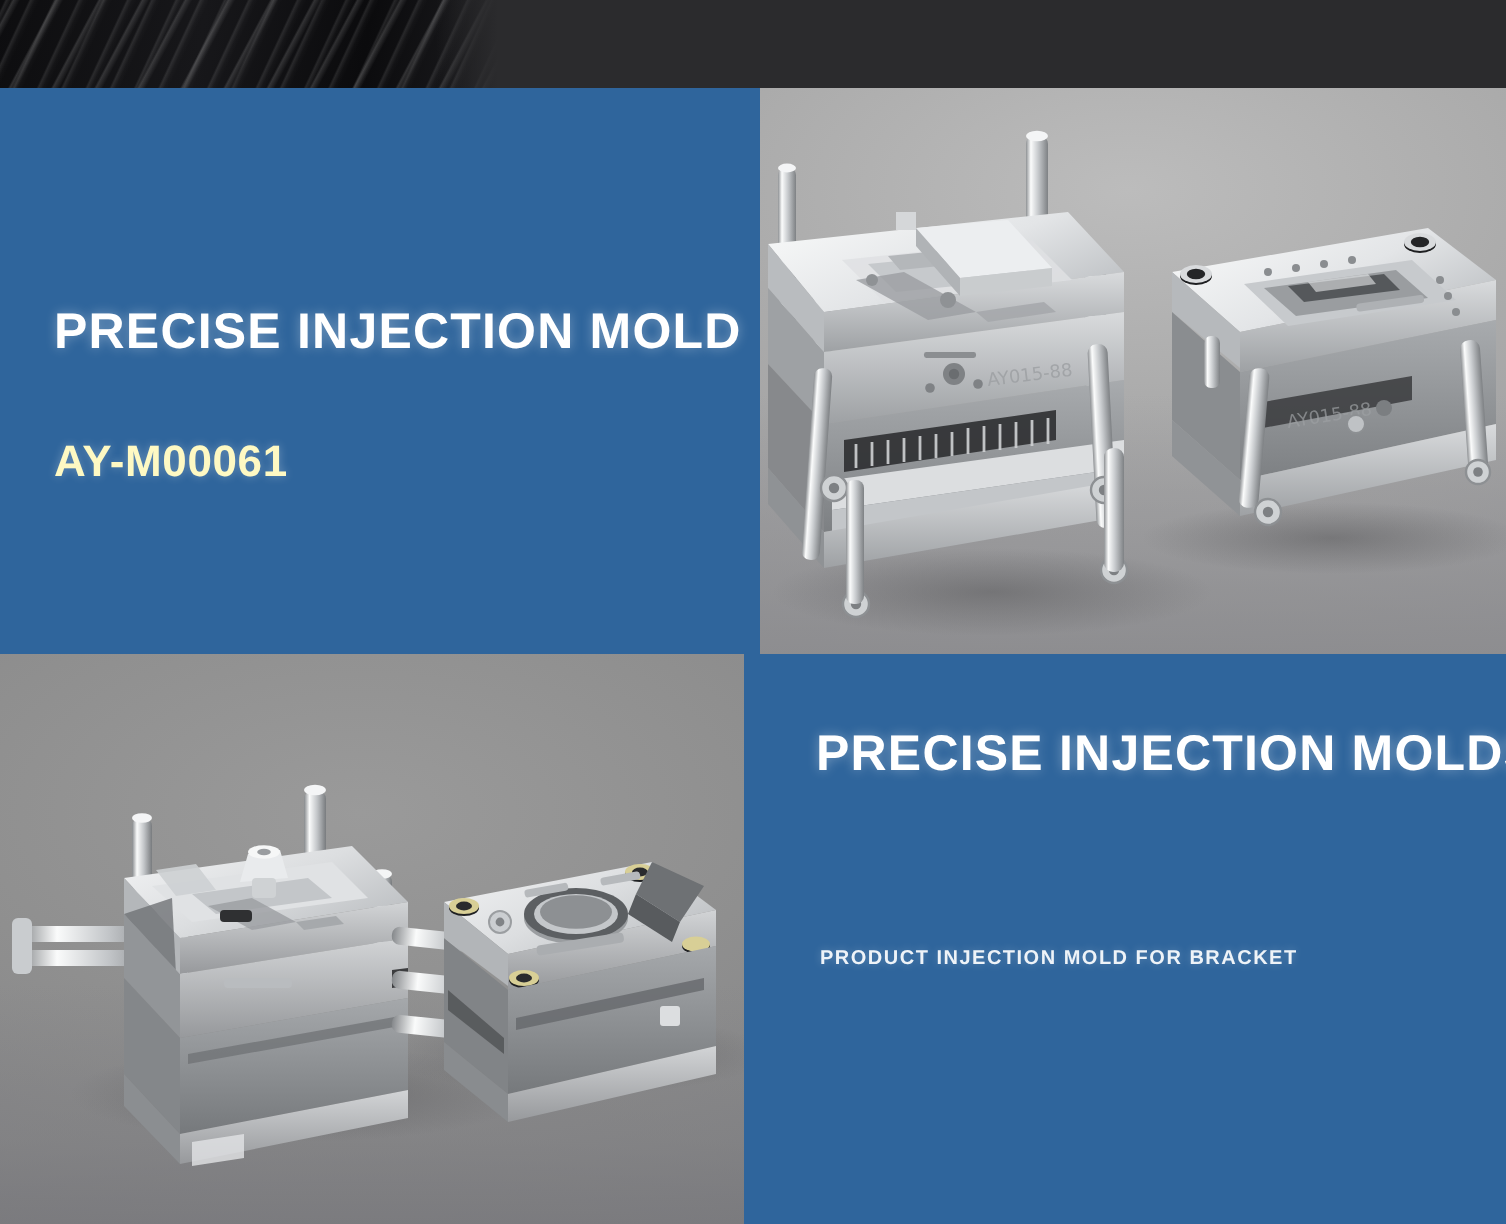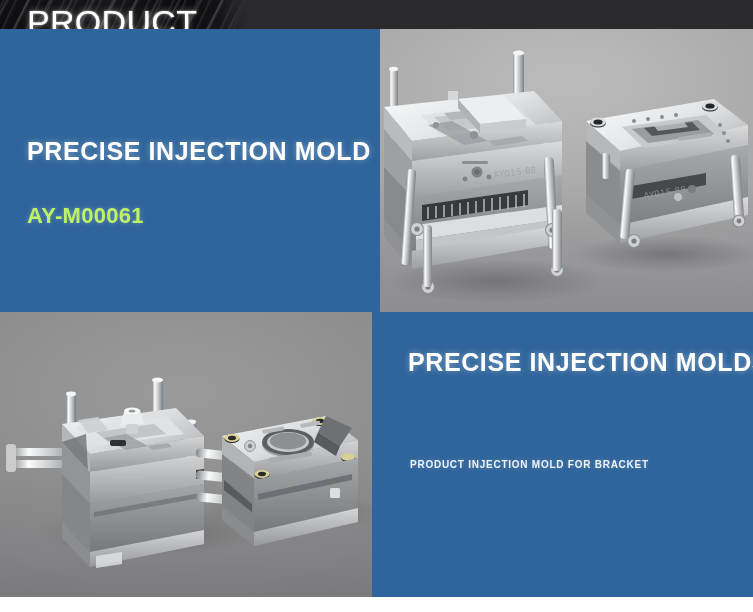--- a/index.html
+++ b/index.html
@@ -64,21 +64,21 @@
     letter-spacing: 0.3px;
     color: #ffffff;
     text-shadow: 0 0 7px rgba(255,255,255,0.45), 0 0 2px rgba(255,255,255,0.6);
     line-height: 42px;
     white-space: nowrap;
   }
 
   
   .grid {
     position: absolute;
-    left: 0; top: 29px;
+    left: 0; top: 44px;
     width: 753px;
     height: 568px;
     text-align: right;
   }
   .cell {
     position: absolute;
     overflow: hidden;
   }
   .cell-tl { left: 0;     top: 0;     width: 376px; height: 283px; }
   .cell-tr { left: 376px; top: 0;     width: 377px; height: 283px; }
@@ -97,21 +97,21 @@
     letter-spacing: 0.6px;
     color: #ffffff;
     text-shadow: 0 0 6px rgba(255,255,255,0.35);
     white-space: nowrap;
   }
   .txt-model {
     position: absolute;
     font-size: 22px;
     font-weight: 700;
     letter-spacing: 0.3px;
-    color: #bef264;
+    color: #fef9c3;
     text-shadow: 0 0 5px rgba(255,255,255,0.3);
     white-space: nowrap;
   }
   .txt-sub {
     position: absolute;
     font-size: 10px;
     font-weight: 600;
     letter-spacing: 0.75px;
     color: #eef3f8;
     text-shadow: 0 0 4px rgba(255,255,255,0.25);
@@ -174,21 +174,20 @@
     z-index: 3;
   }
 </style>
 </head>
 <body>
 
 <div class="page">
 
   <div class="header">
     <div class="header-texture"></div>
-    <div class="header-title">PRODUCT</div>
   </div>
 
   <div class="grid">
 
     <div class="cell cell-tl blue">
       <div class="txt-title tl-title">PRECISE INJECTION MOLD</div>
       <div class="txt-model tl-model">AY-M00061</div>
     </div>
 
     <div class="cell cell-tr">

